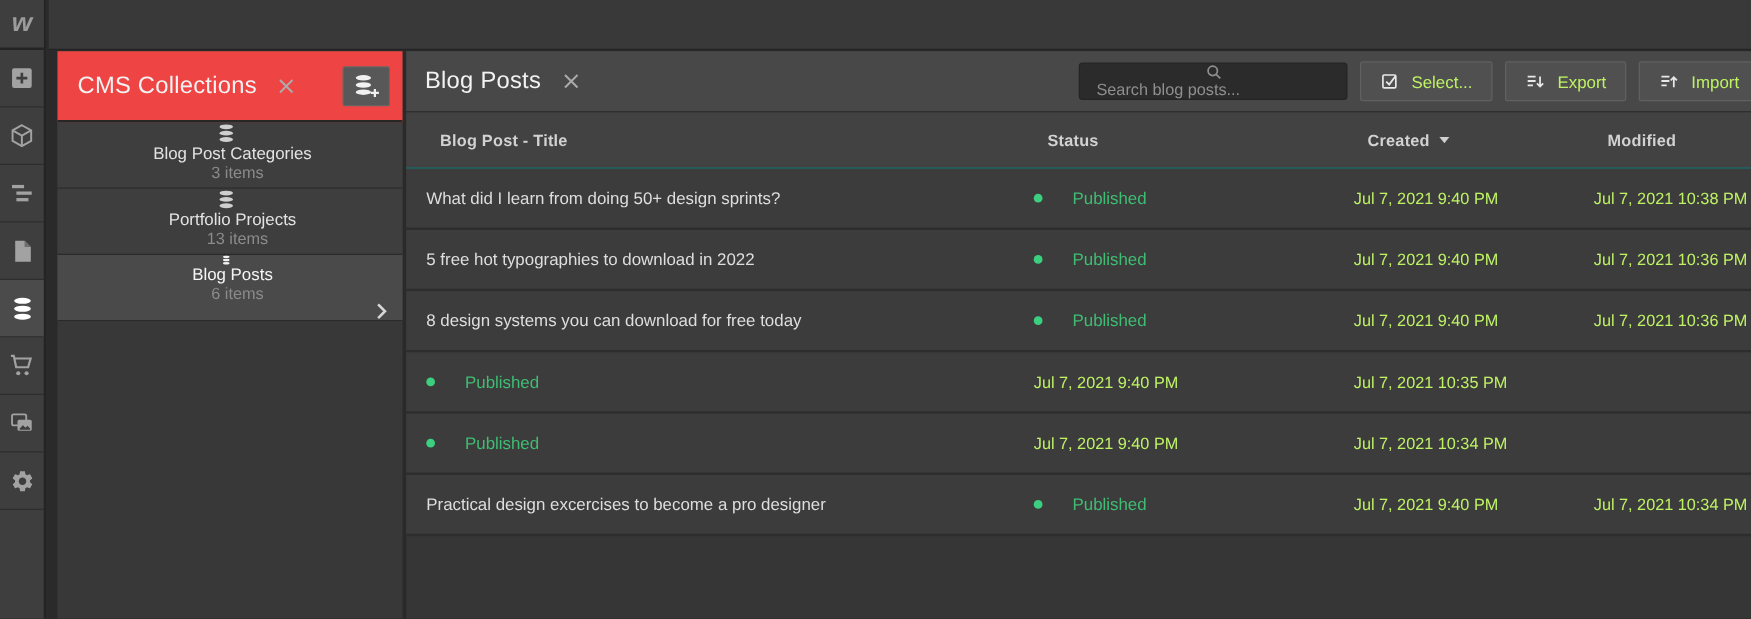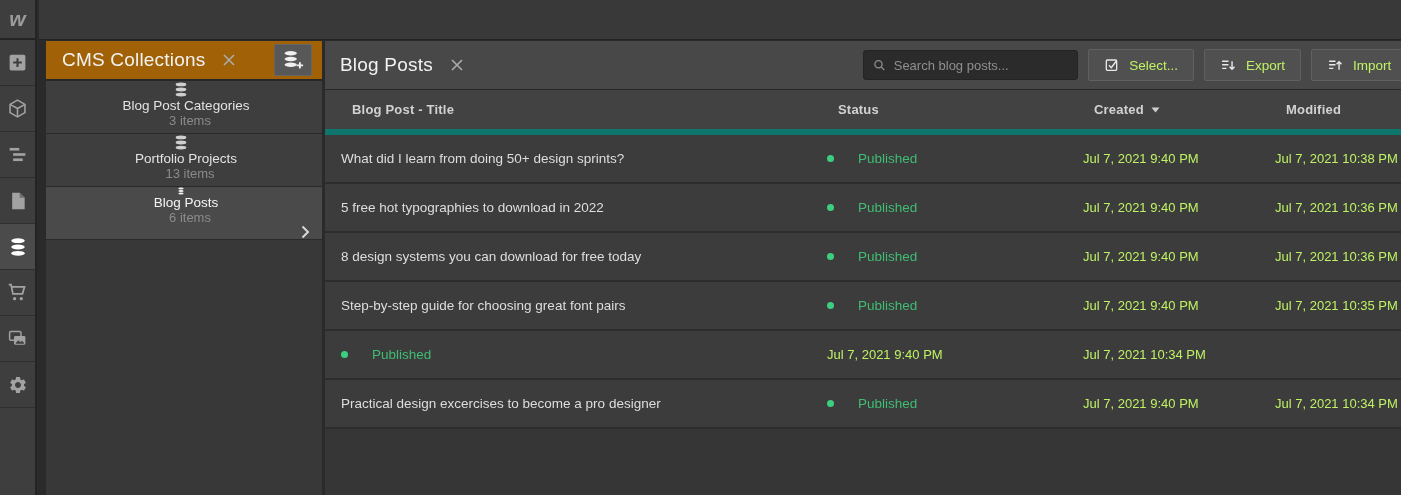--- a/index.html
+++ b/index.html
@@ -16,45 +16,45 @@
   .rail-cell.selected { background:#4b4b4b; }
   .ric { fill:#a2a2a2; }
   .ric-s { stroke:#a2a2a2; fill:none; }
   .rail-cell.selected .ric { fill:#ffffff; }
 
   
   .topbar { position:absolute; left:39px; right:0; top:0; height:40px; background:#393939; border-bottom:1px solid #242424; }
 
   
   .collections-panel { position:absolute; left:46px; top:41px; bottom:0; width:276px; background:#383838; }
-  .cp-header { height:40px; background:#a16207; border-bottom:2px solid #272727; display:flex; align-items:center; padding:0 10px 0 16px; }
+  .cp-header { height:57px; background:#ef4444; border-bottom:2px solid #272727; display:flex; align-items:center; padding:0 10px 0 16px; }
   .cp-title { color:#f2f2f2; font-size:19px; letter-spacing:.2px; }
   .close-btn { margin-left:14px; display:flex; align-items:center; cursor:pointer; padding:4px; }
   .cp-add { margin-left:auto; width:38px; height:32px; background:#585858; border:1px solid #666666; border-radius:2px; display:flex; align-items:center; justify-content:center; cursor:pointer; }
   .cp-item { height:53px; background:#3e3e3e; border-bottom:1px solid #2a2a2a; display:flex; align-items:center; padding:0 12px 0 16px; cursor:pointer;flex-direction:column; }
   .cp-item.selected { background:#4a4a4a; }
   .cp-item .db { margin-right:11px; }
   .cp-name { color:#e2e2e2; font-size:13.5px; }
   .cp-item.selected .cp-name { color:#f5f5f5; }
   .cp-count { color:#8b8b8b; font-size:13px; margin-left:8px; }
   .cp-chevron { margin-left:auto; display:flex; }
 
   
   .posts-panel { position:absolute; left:325px; top:41px; right:0; bottom:0; background:#363636; }
   .pp-header { height:49px; background:#484848; border-bottom:1px solid #272727; display:flex; align-items:center; padding:0 0 0 15px; }
   .pp-title { color:#f2f2f2; font-size:19px; letter-spacing:.2px; }
   .pp-controls { margin-left:auto; margin-right:-14px; display:flex; align-items:center; gap:10px; }
-  .search-box { width:215px; height:30px; background:#2b2b2b; border:1px solid #242424; border-radius:3px; display:flex; align-items:center; padding:0 9px; }
+  .search-box { width:215px; height:30px; background:#2b2b2b; border:1px solid #242424; border-radius:3px; display:flex; align-items:center; padding:0 9px;flex-direction:column; }
   .search-box input { background:transparent; border:none; outline:none; color:#d8d8d8; font-size:13px; margin-left:8px; width:100%; font-family:inherit; }
   .search-box input::placeholder { color:#8f8f8f; }
   .btn { height:32px; background:#505050; border:1px solid #606060; border-radius:2px; color:#bef264; font-size:13.5px; display:flex; align-items:center; gap:9px; padding:0 15px; cursor:pointer; white-space:nowrap; }
   .btn.import { min-width:104px; }
 
   .grid { display:grid; grid-template-columns:486px 256px 192px auto; align-items:center; padding-left:16px; }
-  .table-header { height:45px; background:#424242; border-bottom:6px solid #0f766e;padding-left:27px; }
+  .table-header { height:45px; background:#424242; border-bottom:1px solid #0f766e;padding-left:27px; }
   .th { color:#d2d2d2; font-size:13px; font-weight:bold; letter-spacing:.2px; display:flex; align-items:center; gap:7px; }
   .post-row { height:49px; background:#3c3c3c; border-bottom:2px solid #2d2d2d; cursor:pointer; }
   .cell-title { color:#dedede; font-size:13.5px; padding-right:12px; overflow:hidden; white-space:nowrap; text-overflow:ellipsis; }
   .cell-date { color:#bef264; font-size:13px; white-space:nowrap; }
   .status { display:flex; align-items:center; gap:24px; }
   .status .dot { width:7px; height:7px; border-radius:50%; background:#3ccf7f; }
   .status .lbl { color:#3fbd73; font-size:13.5px; }
 </style>
 </head>
 <body>
@@ -253,21 +253,20 @@
     <div class="grid post-row">
       <span class="cell-title">8 design systems you can download for free today</span>
       <span class="status">
           <span class="dot"></span>
           <span class="lbl">Published</span>
         </span>
       <span class="cell-date">Jul 7, 2021 9:40 PM</span>
       <span class="cell-date">Jul 7, 2021 10:36 PM</span>
     </div>
     <div class="grid post-row">
-      <span class="cell-title">Step-by-step guide for choosing great font pairs</span>
       <span class="status">
           <span class="dot"></span>
           <span class="lbl">Published</span>
         </span>
       <span class="cell-date">Jul 7, 2021 9:40 PM</span>
       <span class="cell-date">Jul 7, 2021 10:35 PM</span>
     </div>
     <div class="grid post-row">
       <span class="status">
           <span class="dot"></span>

